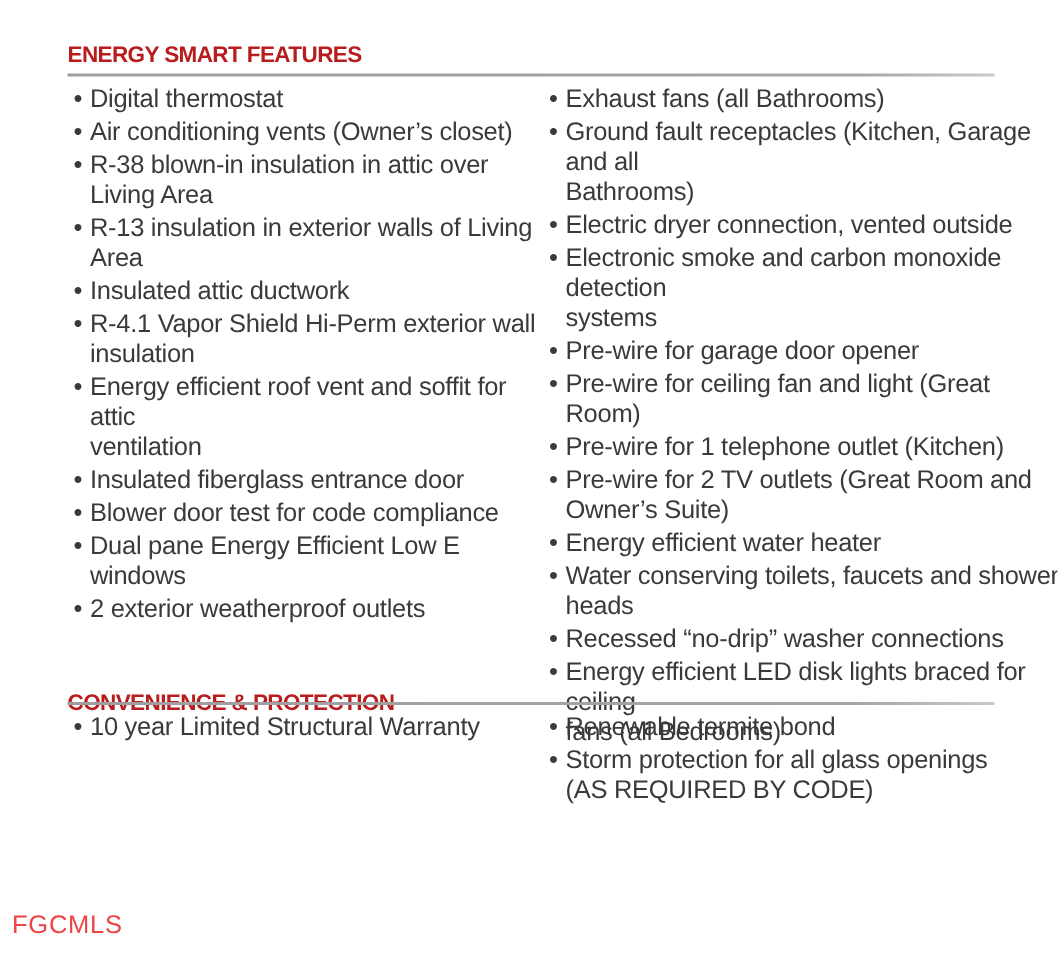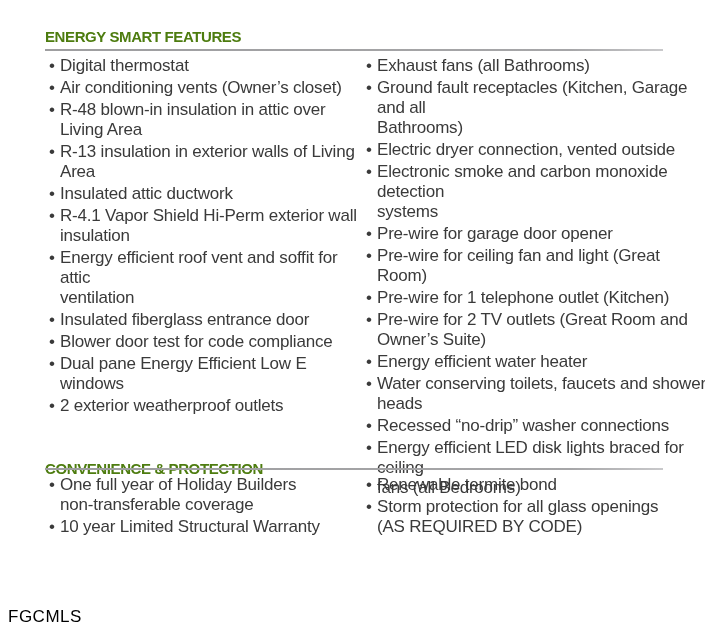--- a/index.html
+++ b/index.html
@@ -10,21 +10,21 @@
     background: #ffffff;
     overflow: hidden;
     font-family: "Liberation Sans", sans-serif;
   }
   .section-title {
     position: absolute;
     left: 45px;
     font-size: 15px;
     font-weight: bold;
     letter-spacing: -0.4px;
-    color: #4d7c0f;
+    color: #b91c1c;
     line-height: 17px;
     white-space: nowrap;
   }
   .section-rule {
     position: absolute;
     left: 45px;
     width: 618px;
     height: 2px;
     background: linear-gradient(to right, #9e9ea0 0%, #a6a6a8 85%, #c9c9cb 100%);
   }
@@ -57,35 +57,35 @@
   #s2-title { top: 460px; }
   #s2-rule  { top: 468px; }
   #s2-col1  { left: 45px;  top: 475px; width: 310px; }
   #s2-col2  { left: 362px; top: 475px; width: 330px; }
   .watermark {
     position: absolute;
     left: 8px;
     top: 607px;
     font-size: 17px;
     letter-spacing: 0.5px;
-    color: #000000;
+    color: #ef4444;
   }
 </style>
 </head>
 <body>
 
 <div class="page">
 
   <div id="s1-title" class="section-title">ENERGY SMART FEATURES</div>
   <div id="s1-rule" class="section-rule"></div>
 
   <ul id="s1-col1" class="feature-list">
     <li>Digital thermostat</li>
     <li>Air conditioning vents (Owner’s closet)</li>
-    <li>R-48 blown-in insulation in attic over Living Area</li>
+    <li>R-38 blown-in insulation in attic over Living Area</li>
     <li>R-13 insulation in exterior walls of Living Area</li>
     <li>Insulated attic ductwork</li>
     <li>R-4.1 Vapor Shield Hi-Perm exterior wall insulation</li>
     <li>Energy efficient roof vent and soffit for attic
 ventilation</li>
     <li>Insulated fiberglass entrance door</li>
     <li>Blower door test for code compliance</li>
     <li>Dual pane Energy Efficient Low E windows</li>
     <li>2 exterior weatherproof outlets</li>
   </ul>
@@ -106,22 +106,20 @@
     <li>Water conserving toilets, faucets and shower heads</li>
     <li>Recessed “no-drip” washer connections</li>
     <li>Energy efficient LED disk lights braced for ceiling
 fans (all Bedrooms)</li>
   </ul>
 
   <div id="s2-title" class="section-title">CONVENIENCE &amp; PROTECTION</div>
   <div id="s2-rule" class="section-rule"></div>
 
   <ul id="s2-col1" class="feature-list">
-    <li>One full year of Holiday Builders
-non-transferable coverage</li>
     <li>10 year Limited Structural Warranty</li>
   </ul>
 
   <ul id="s2-col2" class="feature-list">
     <li>Renewable termite bond</li>
     <li>Storm protection for all glass openings
 (AS REQUIRED BY CODE)</li>
   </ul>
 
   <div class="watermark">FGCMLS</div>

